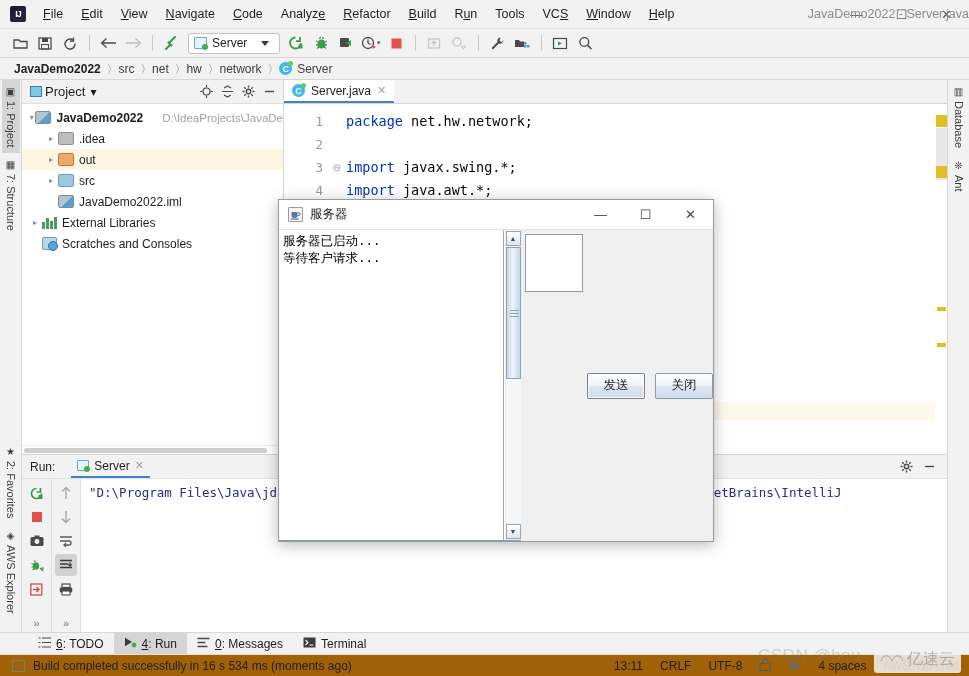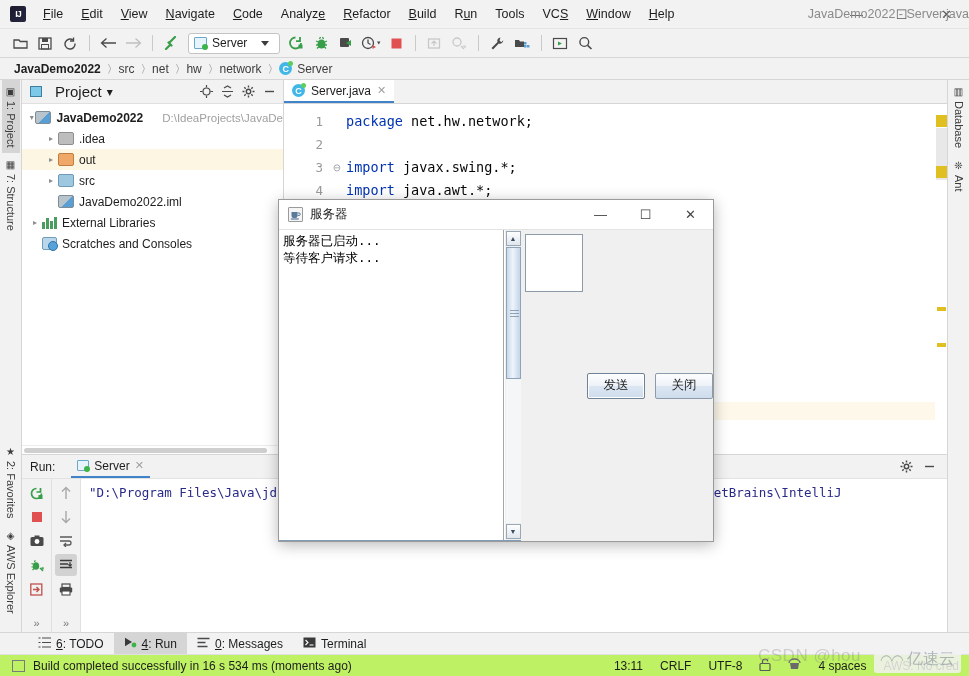--- a/index.html
+++ b/index.html
@@ -134,21 +134,21 @@
     border-right: 1px solid #d6d6d6;
     display: flex; flex-direction: column;
   }
   .proj-head {
     height: 24px; flex: 0 0 24px;
     background: #f2f2f2;
     display: flex; align-items: center;
     padding: 0 4px 0 8px;
     border-bottom: 1px solid #e0e0e0;
   }
-  .proj-title { font-size: 15px; margin-left: 13px; }
+  .proj-title { font-size: 13px; margin-left: 3px; }
   .proj-head .sq {
     width: 12px; height: 11px;
     background: #7ec8ea; border: 1px solid #3d7f9e;
   }
   .proj-head .hicons { margin-left: auto; display: flex; gap: 2px; align-items: center; }
   .hic {
     width: 19px; height: 19px;
     display: flex; align-items: center; justify-content: center;
     color: #4a4a4a; font-size: 12px; border-radius: 3px;
   }
@@ -308,21 +308,21 @@
   }
   .btab {
     display: flex; align-items: center; gap: 5px;
     padding: 2px 10px; font-size: 12px; height: 100%;
   }
   .btab.active { background: #d5d5d5; }
   .btab u { text-decoration: underline; }
 
   .statusbar {
     height: 22px; flex: 0 0 22px;
-    background: #bef264;
+    background: #a16207;
     display: flex; align-items: center;
     border-top: 1px solid #e0e0e0;
     font-size: 12px; color: #1d1d1d;
     padding: 0 10px 0 12px;
     position: relative;
   }
   .sb-ico { width: 13px; height: 12px; border: 1px solid #7a7a7a; margin-right: 8px; }
   .sb-right { margin-left: auto; display: flex; align-items: center; gap: 17px; }
   .sb-right span { white-space: nowrap; }
 

